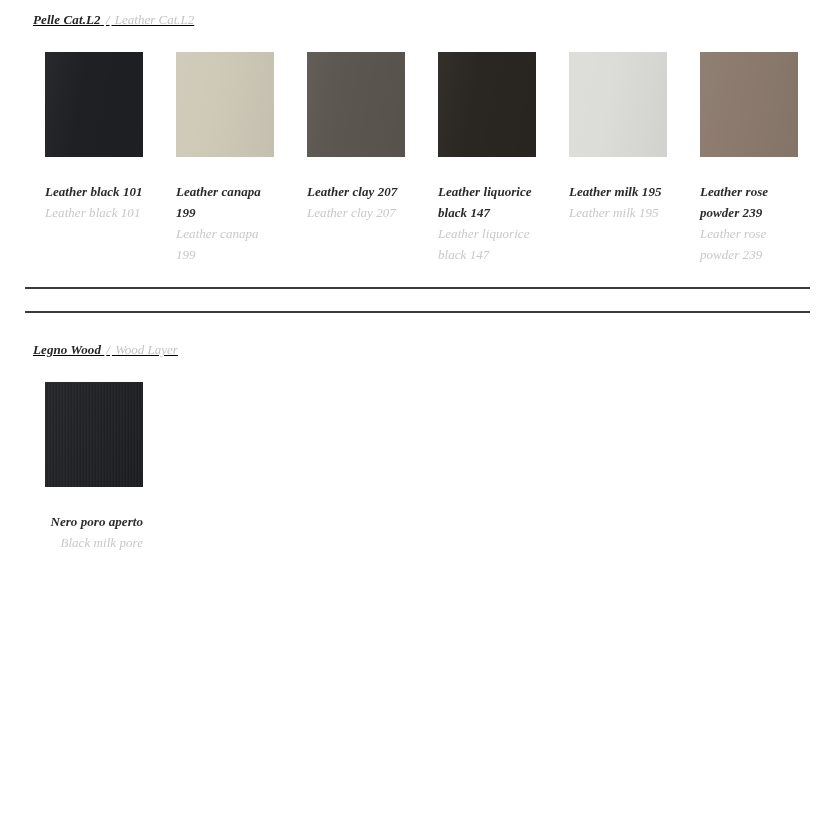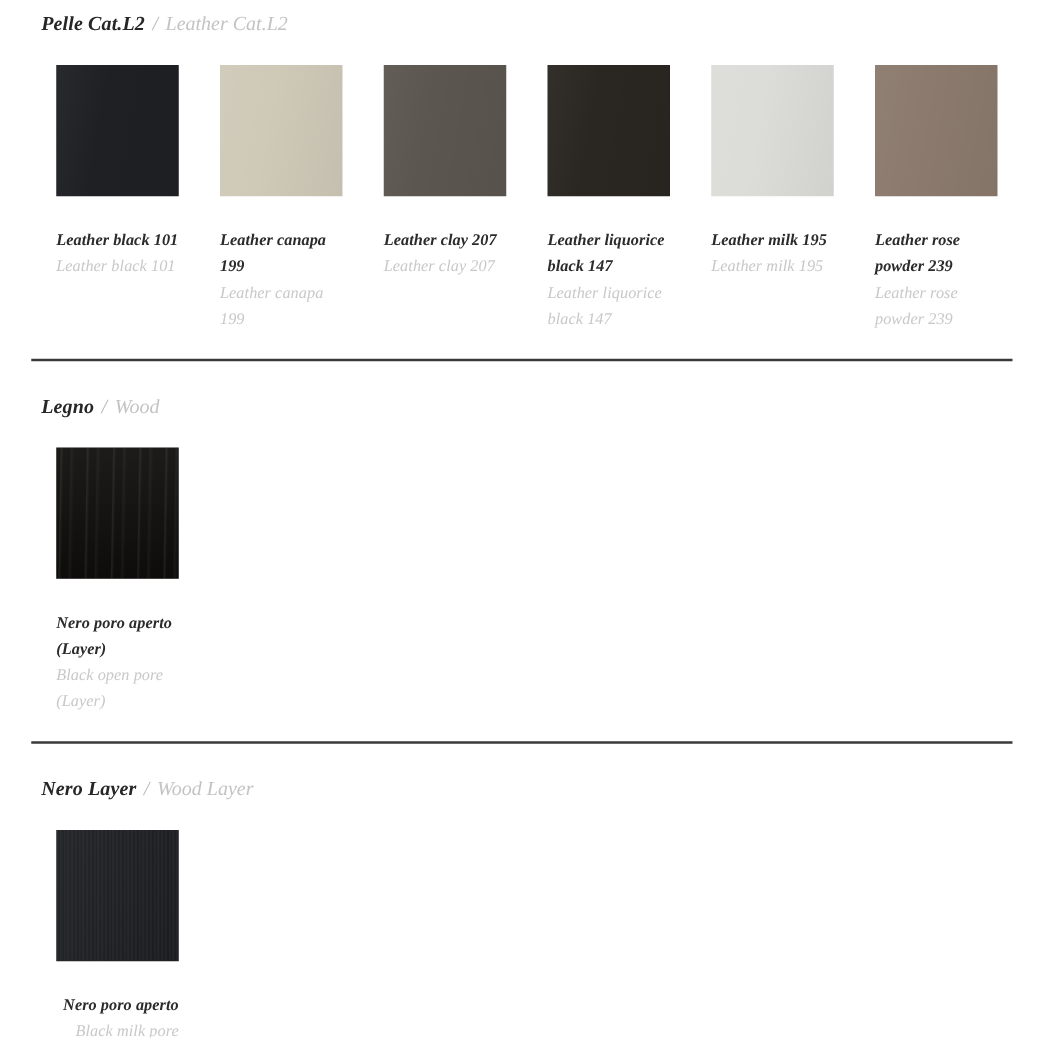--- a/index.html
+++ b/index.html
@@ -23,26 +23,27 @@
     overflow: hidden;
   }
 
   
   .section {
     padding: 0 25px;
     box-sizing: border-box;
   }
 
   .section-header {
-    font-size: 16px;
+    font-size: 13px;
     line-height: 18px;
     font-style: italic;
     white-space: nowrap;
     padding-left: 8px;
     box-sizing: border-box;
+    text-decoration: underline;
   }
   .section-header .name-it {
     font-weight: bold;
     color: #262626;
     letter-spacing: 0.1px;
   }
   .section-header .sep {
     color: #b9b9b9;
     font-weight: normal;
     padding: 0 2px;
@@ -191,45 +192,26 @@
           <div class="label-it">Leather rose powder 239</div>
           <div class="label-en">Leather rose powder 239</div>
         </div>
       </div>
 
     </div>
   </div>
 
   <div class="divider div-1" style="background: rgb(58, 58, 58);"></div>
 
-  <div class="section sec-wood">
-    <div class="section-header">
-      <span class="name-it">Legno</span>
-      <span class="sep">/</span>
-      <span class="name-en">Wood</span>
-    </div>
-
-    <div class="swatch-grid">
-      <div class="swatch-cell">
-        <div class="swatch-chip" style="background: rgb(16, 15, 13);">
-          <div class="grain" style="background: repeating-linear-gradient(91deg, rgba(255, 255, 255, 0) 0px, rgba(255, 255, 255, 0) 3px, rgba(255, 255, 255, 0.075) 4px, rgba(255, 255, 255, 0) 6px, rgba(255, 255, 255, 0) 11px, rgba(255, 255, 255, 0.043) 12px, rgba(255, 255, 255, 0) 15px, rgba(255, 255, 255, 0) 21px), linear-gradient(rgba(255, 255, 255, 0.05) 0%, rgba(0, 0, 0, 0.18) 100%);"></div>
-        </div>
-        <div class="swatch-label">
-          <div class="label-it">Nero poro aperto (Layer)</div>
-          <div class="label-en">Black open pore (Layer)</div>
-        </div>
-      </div>
-    </div>
-  </div>
 
   <div class="divider div-2" style="background: rgb(58, 58, 58);"></div>
 
   <div class="section sec-woodlayer">
     <div class="section-header">
-      <span class="name-it">Nero Layer</span>
+      <span class="name-it">Legno Wood</span>
       <span class="sep">/</span>
       <span class="name-en">Wood Layer</span>
     </div>
 
     <div class="swatch-grid">
       <div class="swatch-cell">
         <div class="swatch-chip" style="background: rgb(29, 31, 35);">
           <div class="grain" style="background: repeating-linear-gradient(90deg, rgba(255, 255, 255, 0.027) 0px, rgba(255, 255, 255, 0.027) 1px, rgba(0, 0, 0, 0.03) 2px, rgba(0, 0, 0, 0.03) 3px), linear-gradient(110deg, rgba(255, 255, 255, 0.035) 0%, rgba(0, 0, 0, 0.06) 100%);"></div>
         </div>
         <div class="swatch-label">

